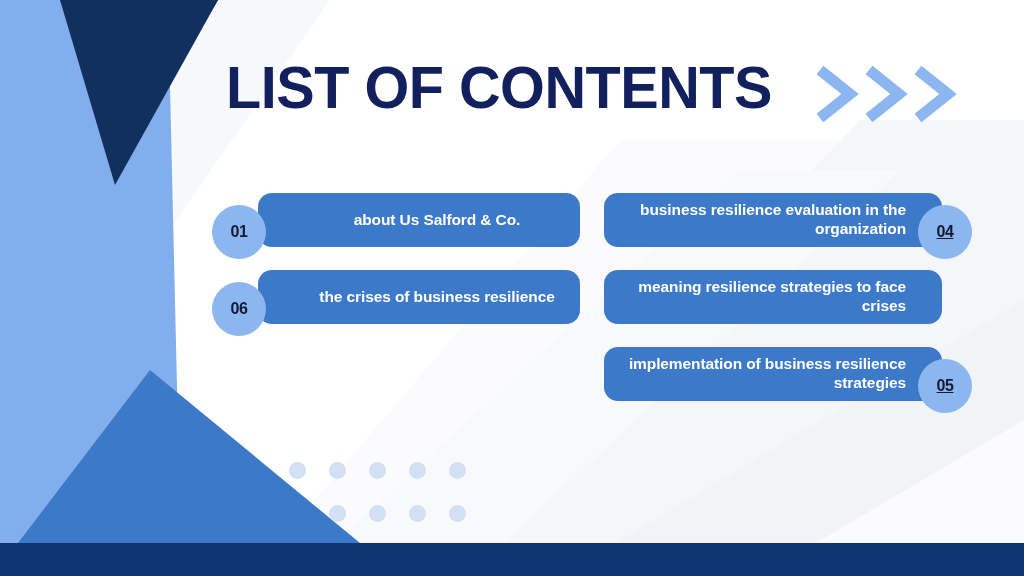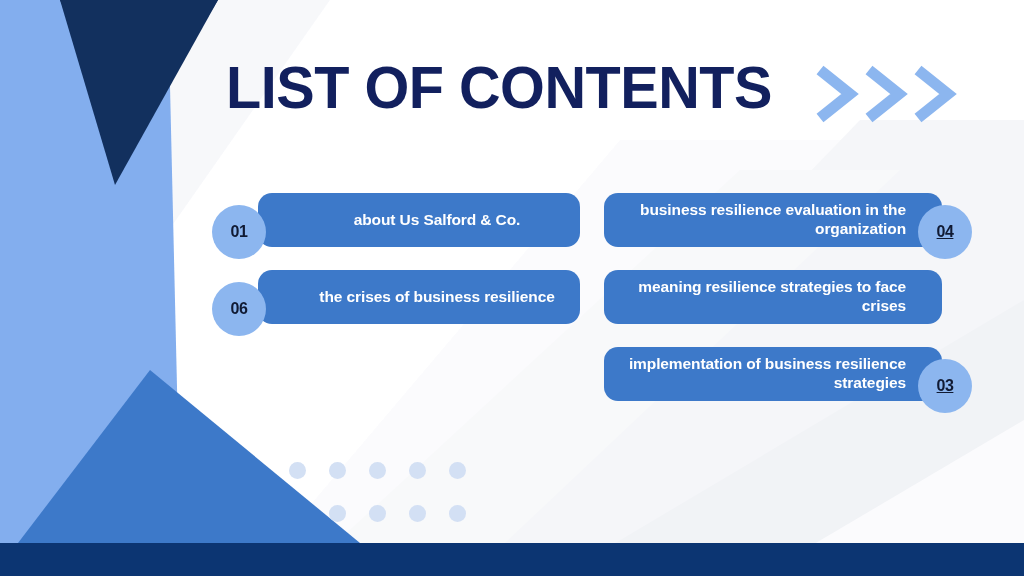--- a/index.html
+++ b/index.html
@@ -141,21 +141,21 @@
       </div>
     </div>
 
     <div class="toc-row row-right">
       <div class="pill">
         <span class="pill-label">meaning resilience strategies to face crises</span>
       </div>
     </div>
 
     <div class="toc-row row-right">
-      <div class="badge">03</div>
+      <div class="badge">05</div>
       <div class="pill">
         <span class="pill-label">implementation of business resilience strategies</span>
       </div>
     </div>
 
   </div>
 
   <div id="dots">
     <span class="dot" style="left:3px;top:2px;"></span>
     <span class="dot" style="left:43px;top:2px;"></span>

